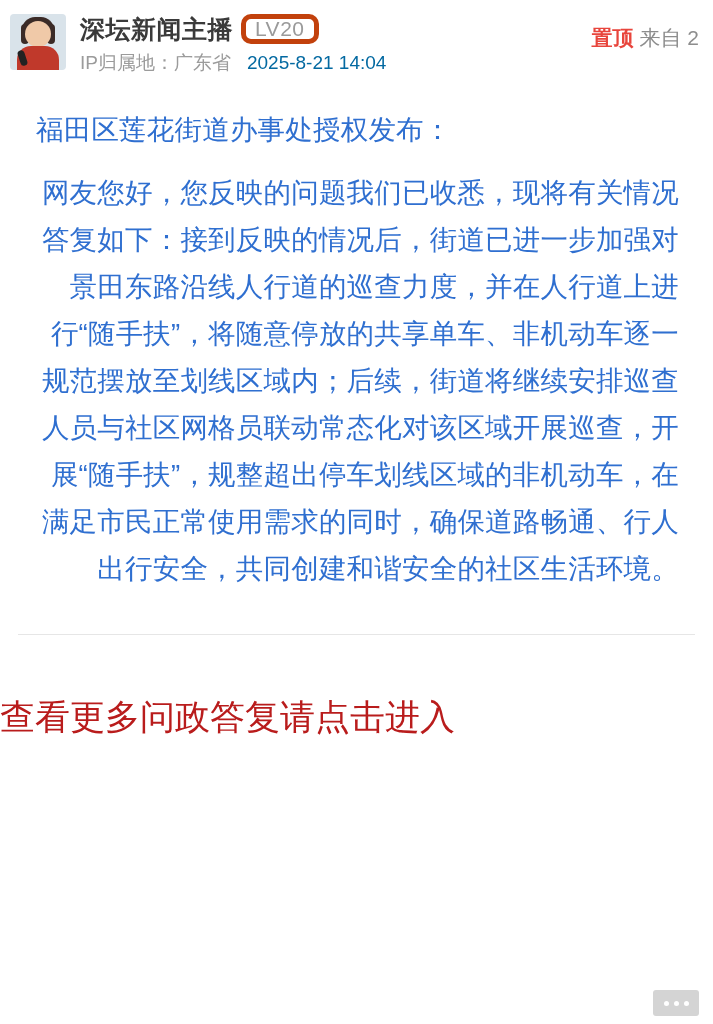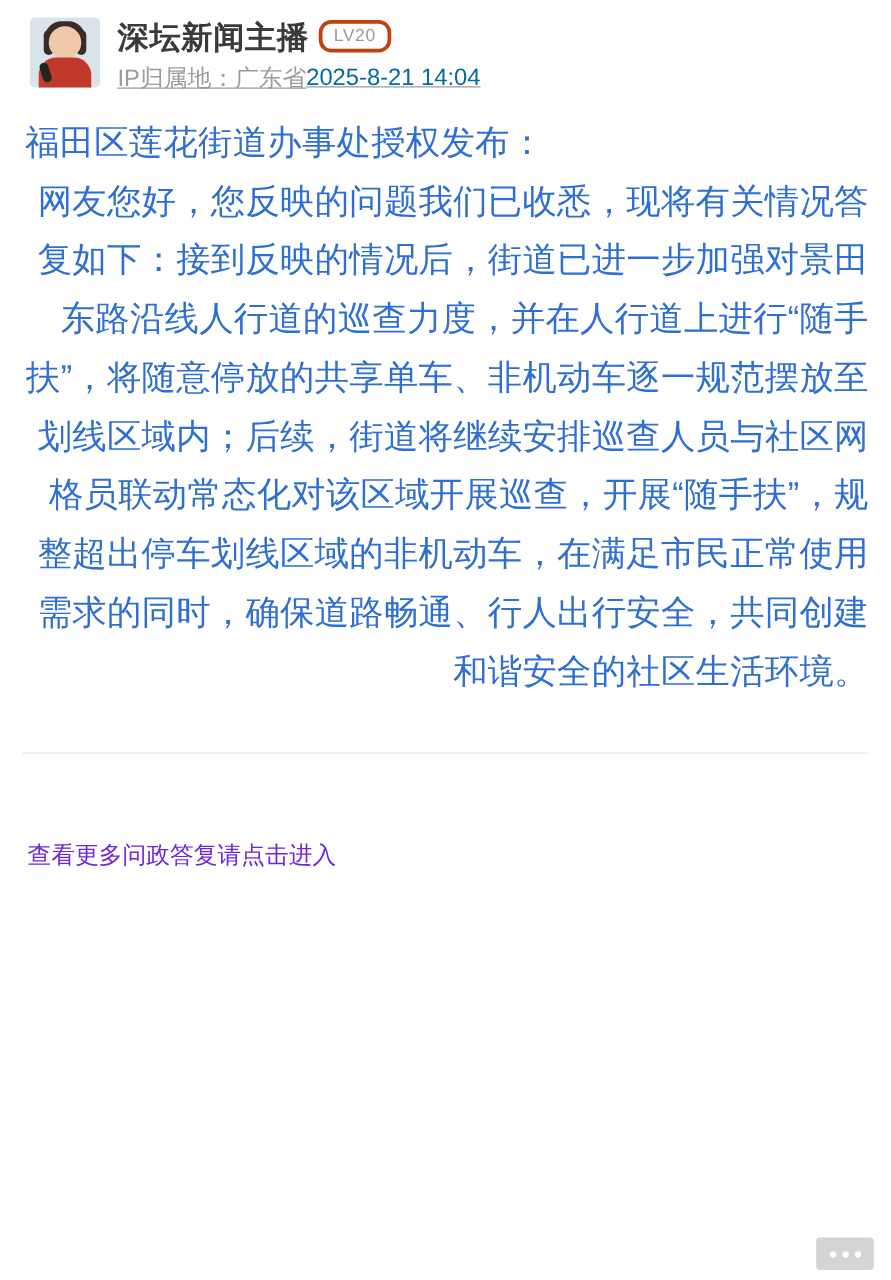--- a/index.html
+++ b/index.html
@@ -20,21 +20,21 @@
     height: 1024px;
     box-sizing: border-box;
     position: relative;
     background: #fff;
   }
 
   
   .header {
     display: flex;
     align-items: flex-start;
-    padding: 12px 14px 0 24px;
+    padding: 12px 14px 0 10px;
     position: relative;
     height: 76px;
     box-sizing: border-box;
   }
 
   .avatar {
     width: 56px;
     height: 56px;
     flex: 0 0 56px;
     border-radius: 4px;
@@ -112,36 +112,36 @@
     gap: 8px;
     height: 34px;
   }
   .username {
     font-size: 25px;
     color: #3a3a3a;
     font-weight: 600;
     letter-spacing: 0.5px;
   }
   .lvbadge {
-    border: 3px solid #c2410c;
+    border: 5px solid #c2410c;
     color: #9a9a9a;
     border-radius: 10px;
-    font-size: 14px;
+    font-size: 21px;
     padding: 1px 9px 2px 9px;
     line-height: 17px;
     letter-spacing: 0.5px;
   }
 
   .metaline {
     display: flex;
     align-items: center;
+    gap: 16px;
     margin-top: 4px;
     font-size: 19px;
     color: #9b9b9b;
-    text-decoration: underline;
   }
   .ipLoc {
     color: #9b9b9b;
   }
   .timestamp {
     color: #0369a1;
   }
 
   .toplabel {
     position: absolute;
@@ -163,38 +163,37 @@
   
   .content {
     padding: 14px 18px 0 20px;
     color: #2f6fd0;
     font-size: 27.5px;
     line-height: 47px;
     letter-spacing: 0.2px;
     font-family: "Liberation Sans", sans-serif;
   }
   .content p {
-    margin: 0;
+    margin: 16px;
   }
   .content .para-indent {
     text-indent: 2px;
     text-align: right;
   }
 
   .divider {
     margin: 42px 18px 0 18px;
     height: 1px;
     background: #e6e6e6;
   }
 
   .footer-link {
     margin-top: 62px;
-    padding-left: 22px;
-    color: #6d28d9;
-    font-size: 19px;
+    color: #b91c1c;
+    font-size: 35px;
     line-height: 40px;
   }
 
   .more-dots {
     position: absolute;
     right: 14px;
     bottom: 8px;
     width: 46px;
     height: 26px;
     background: #d4d4d4;
@@ -232,20 +231,24 @@
       <div class="nameline">
         <span class="username">深坛新闻主播</span>
         <span class="lvbadge">LV20</span>
       </div>
       <div class="metaline">
         <span class="ipLoc">IP归属地：广东省</span>
         <span class="timestamp">2025-8-21 14:04</span>
       </div>
     </div>
 
+    <div class="toplabel">
+      <span class="pin">置顶</span>
+      <span class="from">来自 2</span>
+    </div>
 
   </div>
 
   <div class="content">
     <p>福田区莲花街道办事处授权发布：</p>
     <p class="para-indent">网友您好，您反映的问题我们已收悉，现将有关情况答复如下：接到反映的情况后，街道已进一步加强对景田东路沿线人行道的巡查力度，并在人行道上进行“随手扶”，将随意停放的共享单车、非机动车逐一规范摆放至划线区域内；后续，街道将继续安排巡查人员与社区网格员联动常态化对该区域开展巡查，开展“随手扶”，规整超出停车划线区域的非机动车，在满足市民正常使用需求的同时，确保道路畅通、行人出行安全，共同创建和谐安全的社区生活环境。</p>
   </div>
 
   <div class="divider"></div>
 

